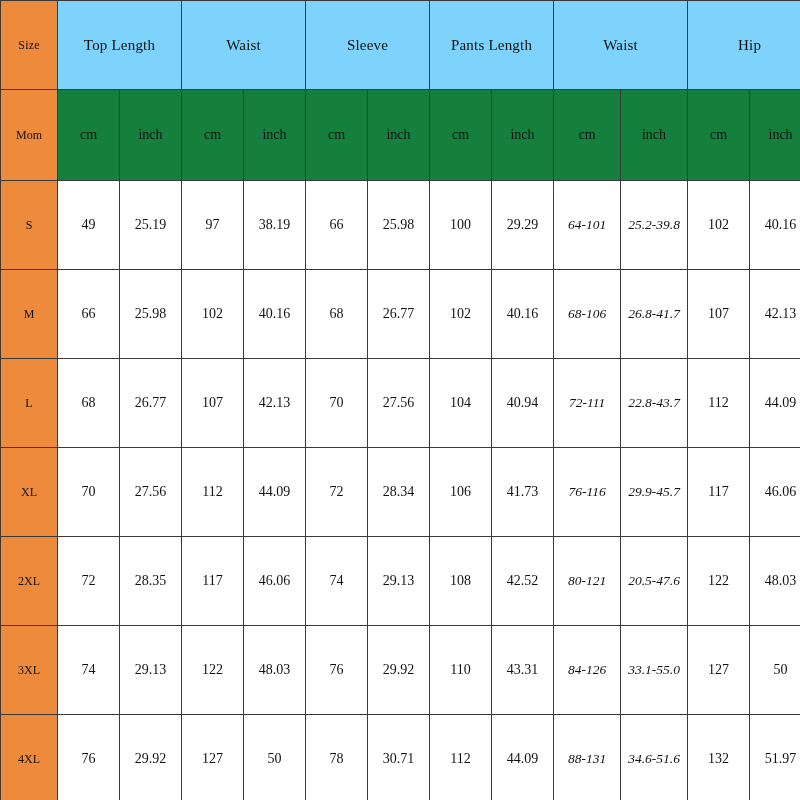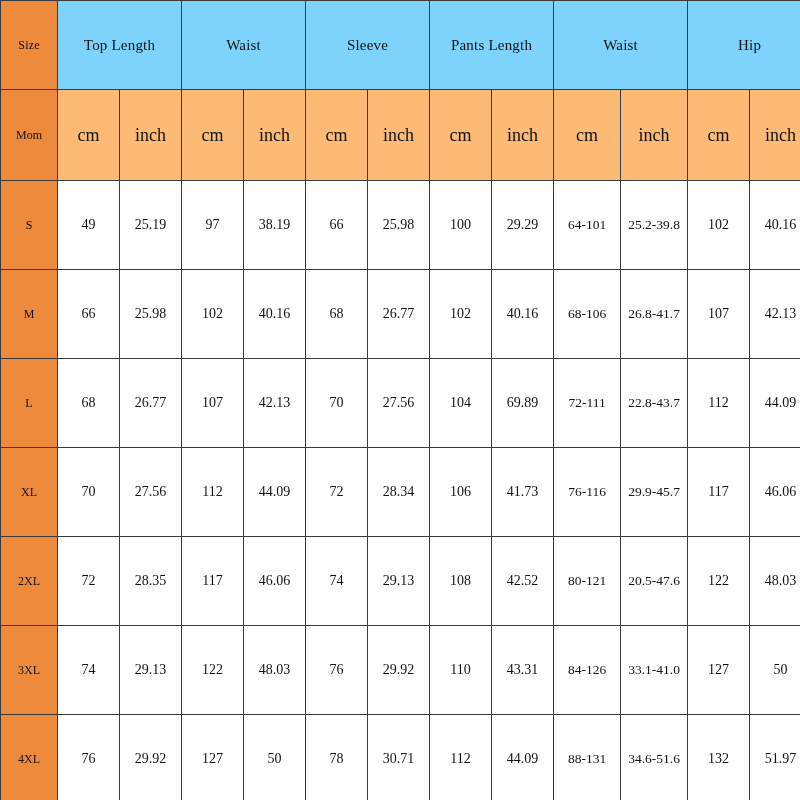--- a/index.html
+++ b/index.html
@@ -36,43 +36,43 @@
   
   .group-head {
     background: #7dd3fc;
     height: 88px;
     font-size: 15px;
     letter-spacing: 0.2px;
   }
 
   
   .unit-head {
-    background: #fdba74;
+    background: #15803d;
     height: 90px;
-    font-size: 18px;
+    font-size: 14px;
   }
 
   
   .size-label {
     background: #ee8a3c;
     font-size: 12px;
     font-weight: bold;
   }
   .group-head.size-label,
   .unit-head.size-label {
     font-weight: normal;
   }
 
   
   .data-row { height: 89px; }
   .data-cell {
     background: #ffffff;
     font-size: 14px;
   }
-  .data-cell.range { font-size: 13.5px; }
+  .data-cell.range { font-size: 13.5px; font-style: italic; }
 
   
   col.c-size   { width: 57px; }
   col.c-std    { width: 62px; }
   col.c-wide   { width: 67px; }
 </style>
 </head>
 <body>
 
 <table id="size-chart">
@@ -161,21 +161,21 @@
 
     <tr class="data-row">
       <td class="size-label">L</td>
       <td class="data-cell">68</td>
       <td class="data-cell">26.77</td>
       <td class="data-cell">107</td>
       <td class="data-cell">42.13</td>
       <td class="data-cell">70</td>
       <td class="data-cell">27.56</td>
       <td class="data-cell">104</td>
-      <td class="data-cell">69.89</td>
+      <td class="data-cell">40.94</td>
       <td class="data-cell range">72-111</td>
       <td class="data-cell range">22.8-43.7</td>
       <td class="data-cell">112</td>
       <td class="data-cell">44.09</td>
     </tr>
 
     <tr class="data-row">
       <td class="size-label">XL</td>
       <td class="data-cell">70</td>
       <td class="data-cell">27.56</td>
@@ -211,21 +211,21 @@
       <td class="size-label">3XL</td>
       <td class="data-cell">74</td>
       <td class="data-cell">29.13</td>
       <td class="data-cell">122</td>
       <td class="data-cell">48.03</td>
       <td class="data-cell">76</td>
       <td class="data-cell">29.92</td>
       <td class="data-cell">110</td>
       <td class="data-cell">43.31</td>
       <td class="data-cell range">84-126</td>
-      <td class="data-cell range">33.1-41.0</td>
+      <td class="data-cell range">33.1-55.0</td>
       <td class="data-cell">127</td>
       <td class="data-cell">50</td>
     </tr>
 
     <tr class="data-row">
       <td class="size-label">4XL</td>
       <td class="data-cell">76</td>
       <td class="data-cell">29.92</td>
       <td class="data-cell">127</td>
       <td class="data-cell">50</td>

